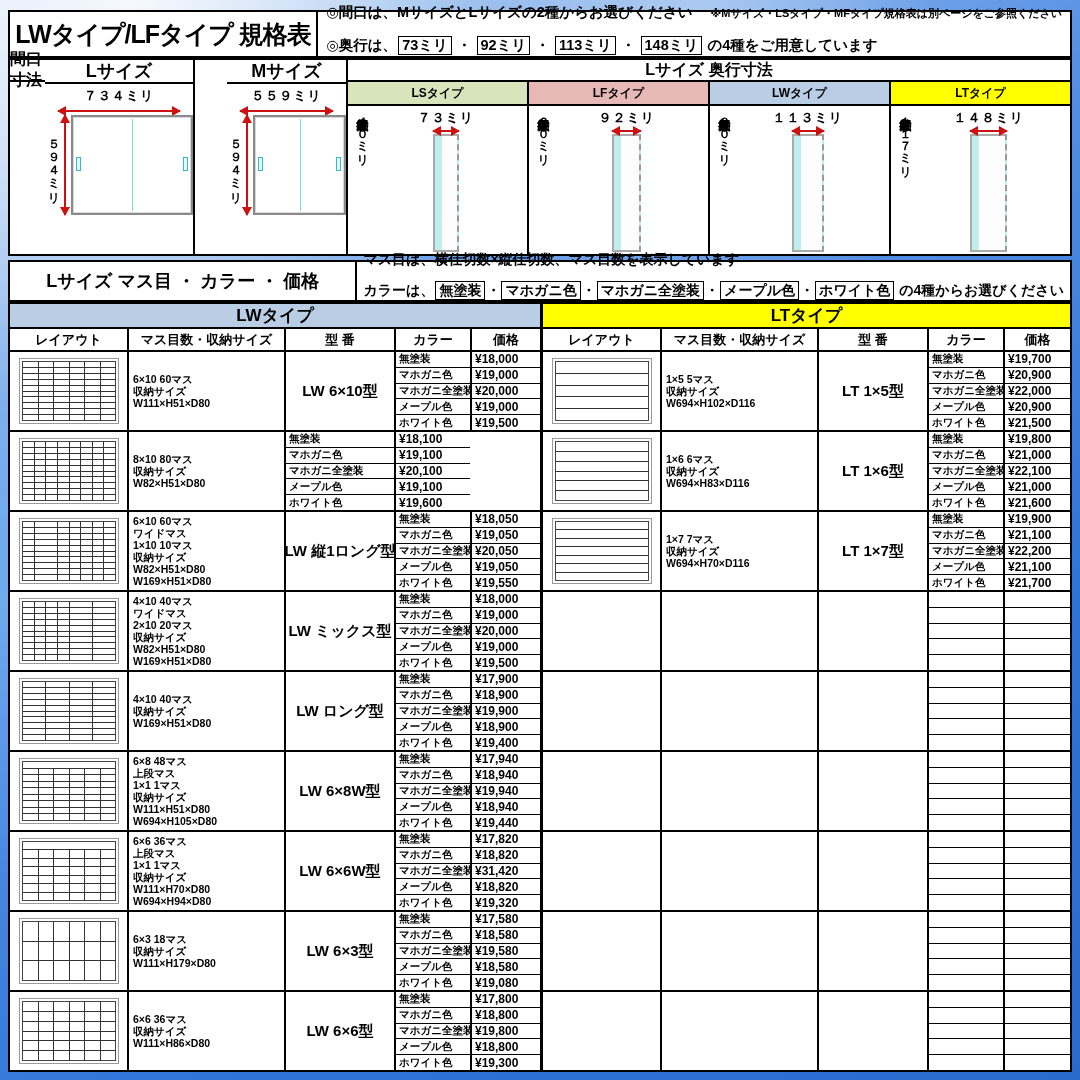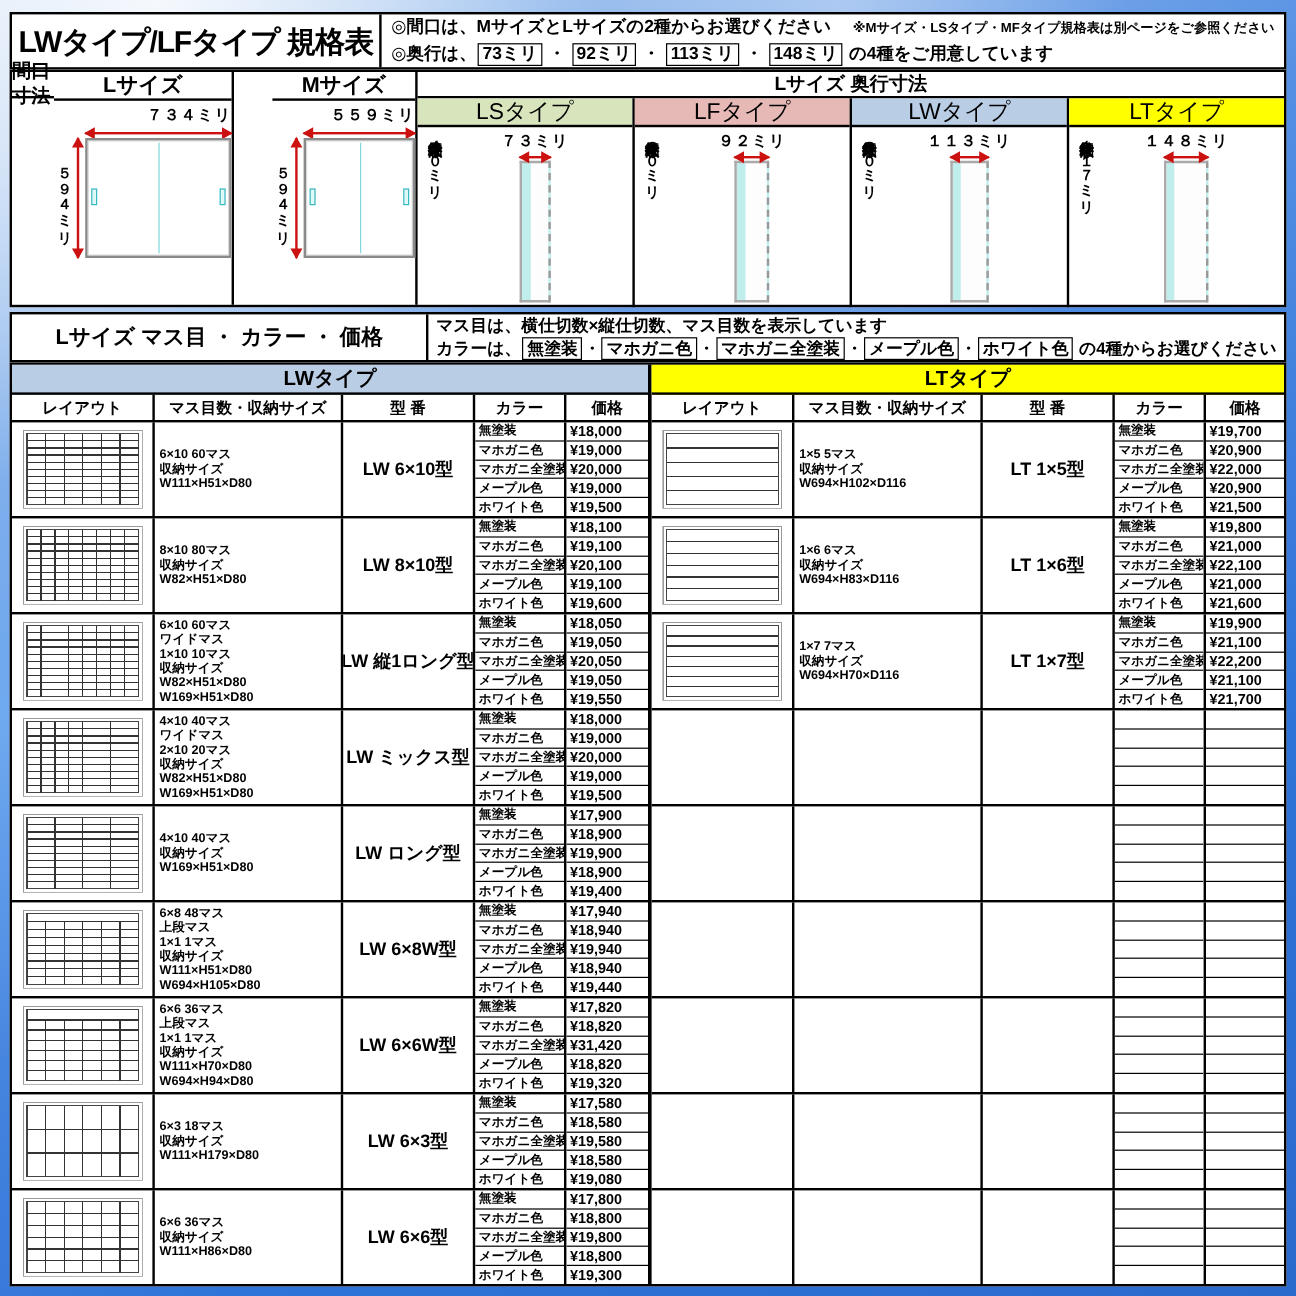--- a/index.html
+++ b/index.html
@@ -17,48 +17,48 @@
   }
   .abs { position:absolute; }
 
   
   #top-row { top:10px; left:8px; right:8px; height:48px; display:flex; background:#fff; border:2px solid #000; }
   #title-box { width:372px; border-right:2px solid #000; display:flex; align-items:center; justify-content:center;
                font-size:25px; font-weight:bold; letter-spacing:-1px; white-space:nowrap; }
   #notes-box { flex:1; display:flex; flex-direction:column; justify-content:center; padding:1px 8px; white-space:nowrap; }
   .note-line { font-size:14.5px; font-weight:bold; line-height:21px; }
   .note-sub { font-size:11px; font-weight:bold; margin-left:18px; }
-  .boxed { border:1px solid #000; padding:0 3px; margin:0 1px; display:inline-block; line-height:17px; }
+  .boxed { border:1px solid #000; padding:0 3px; margin:12px 1px; display:inline-block; line-height:17px; }
 
   
   #section-a { top:58px; left:8px; right:8px; height:198px; display:flex; background:#fff; border:2px solid #000; }
   #width-block { width:338px; border-right:2px solid #000; display:flex; flex-direction:row; }
   .sec-head { height:22px; border-bottom:2px solid #000; display:flex; align-items:center; justify-content:center;
               font-size:16px; font-weight:bold; }
   #width-cols { flex:1; display:flex; }
   .w-col { flex:1; display:flex; flex-direction:column; }
   .w-col + .w-col { border-left:2px solid #000;padding-left:32px; }
   .w-label { height:24px; border-bottom:2px solid #000; display:flex; align-items:center; justify-content:center;
              font-size:18px; font-weight:bold; }
-  .w-body { flex:1; display:flex; flex-direction:column; align-items:flex-end; padding-top:3px; }
+  .w-body { flex:1; display:flex; flex-direction:column; align-items:center; padding-top:3px; }
   .cab-wlabel { font-size:13px; font-weight:bold; letter-spacing:1px; }
   .cab-mid { display:flex; align-items:center; margin-top:3px; }
   .vtext { writing-mode:vertical-rl; text-orientation:upright; font-weight:bold; }
   .cab-hlabel { font-size:12px; letter-spacing:1px; margin-right:2px; }
   .cab-box { position:relative; border:2px solid #8a8a8a; background:#fff; box-shadow:inset 0 0 0 1px #d8d8d8; margin-left:5px; }
   .cab-center { position:absolute; left:50%; top:2px; bottom:2px; width:1px; background:#7fd8dc; }
   .cab-handle { position:absolute; top:42%; width:5px; height:14px; border:1px solid #3bb8c0; background:#dff8f8; }
   .cab-handle.left { left:3px; } .cab-handle.right { right:3px; }
 
   #depth-block { flex:1; display:flex; flex-direction:column; }
   #depth-cols { flex:1; display:flex; }
   .d-col { flex:1; display:flex; flex-direction:column; }
   .d-col + .d-col { border-left:2px solid #000; }
   .d-head { height:24px; border-bottom:2px solid #000; display:flex; align-items:center; justify-content:center;
-            font-size:19px; font-weight:normal; }
+            font-size:12px; font-weight:bold; }
   .d-body { flex:1; display:flex; padding:3px 4px 4px 8px; }
   .d-side { font-size:12px; letter-spacing:0; line-height:1.05; }
   .d-main { flex:1; display:flex; flex-direction:column; align-items:center; }
   .d-label { font-size:13px; font-weight:bold; letter-spacing:1px; }
   .d-panel { border:2px solid #aaa; border-right:2px dashed #999; background:linear-gradient(to right,#bfeeec 0 7px,#fdfdfd 7px);
              margin-top:2px; height:118px; }
 
   
   .h-arrow { position:relative; height:0; border-top:2px solid #cc1111; margin:5px 0 0 0; }
   .h-arrow::before { content:""; position:absolute; left:-1px; top:-6px; width:0; height:0;
@@ -293,21 +293,20 @@
               <line x1="3.5" y1="44.800000000000004" x2="96.5" y2="44.800000000000004" stroke="#333" stroke-width="1"></line>
               <line x1="3.5" y1="50.7" x2="96.5" y2="50.7" stroke="#333" stroke-width="1"></line>
               <line x1="3.5" y1="56.6" x2="96.5" y2="56.6" stroke="#333" stroke-width="1"></line>
             </svg>
           </div>
           <div class="bcell c-spec">
             <div class="spec-line">8×10 80マス</div>
             <div class="spec-line">収納サイズ</div>
             <div class="spec-line">W82×H51×D80</div>
           </div>
-          <div class="bcell c-model">LW 8×10型</div>
           <div class="bcell c-colors">
             <div class="srow">無塗装</div>
             <div class="srow">マホガニ色</div>
             <div class="srow">マホガニ全塗装</div>
             <div class="srow">メープル色</div>
             <div class="srow">ホワイト色</div>
           </div>
           <div class="bcell c-prices">
             <div class="srow">¥18,100</div>
             <div class="srow">¥19,100</div>

